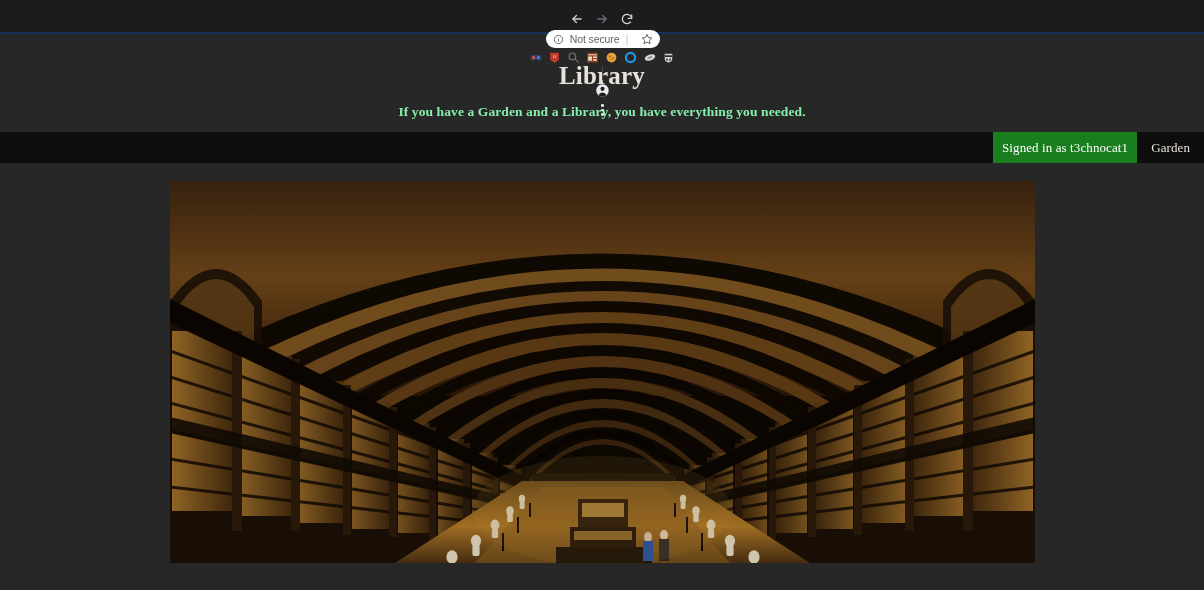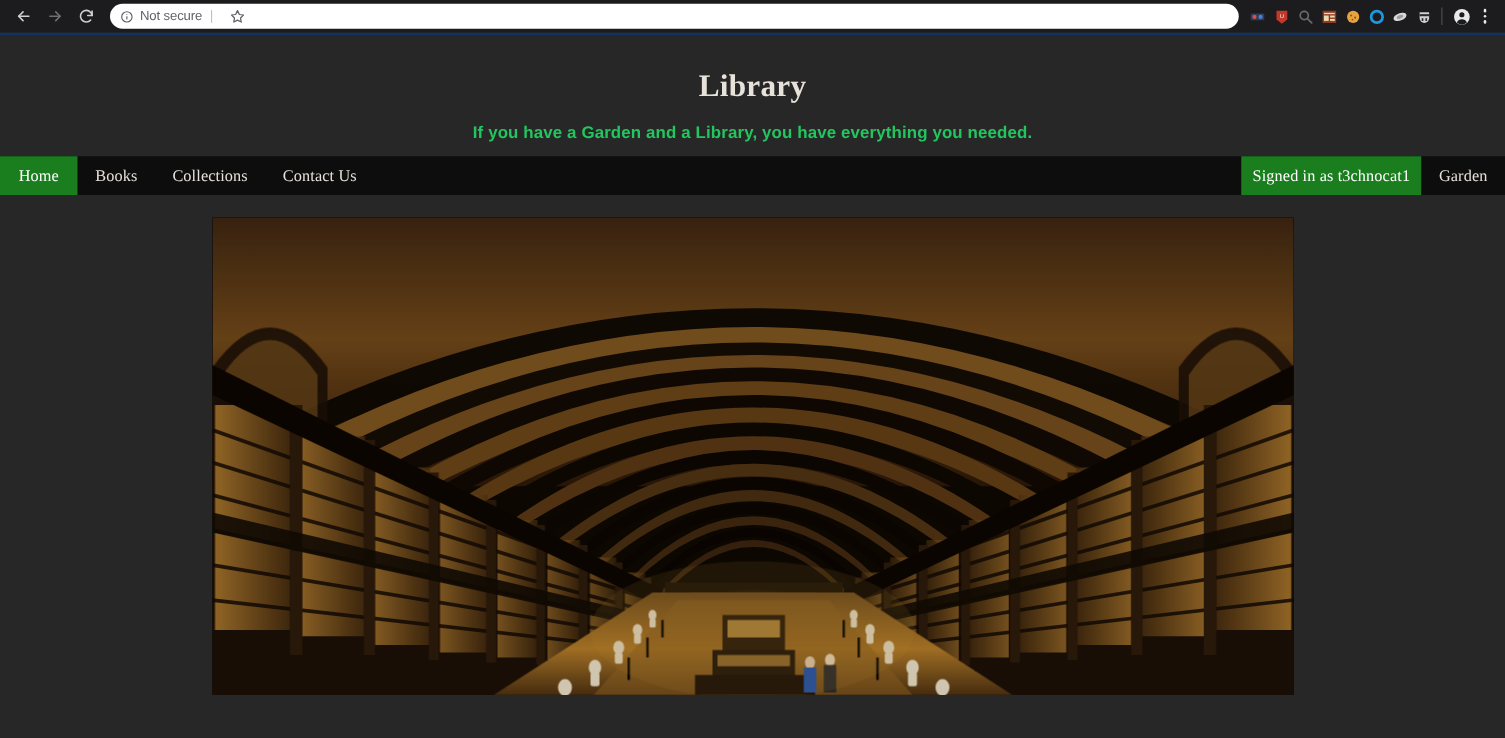--- a/index.html
+++ b/index.html
@@ -5,26 +5,27 @@
   * { margin:0; padding:0; box-sizing:border-box; }
   html, body {
     width:1204px; height:590px;
     background:#272727;
     font-family:"Liberation Serif", serif;
     overflow:hidden;
   }
 
   
   .browser-chrome{
-    height:26px; width:100%;
+    height:32px; width:100%;
     background:#1c1c1e;
     display:flex; align-items:center;
     padding:8px 8px;
     position:relative;
     font-family:"Liberation Sans", sans-serif;
+    flex-direction:column;
   }
   .nav-btns{ display:flex; align-items:center; gap:3px; flex:0 0 auto; }
   .nav-btn{
     width:22px; height:22px;
     display:flex; align-items:center; justify-content:center;
     color:#cfd0d2;
     border-radius:50%;
   }
   .nav-btn svg{ display:block; }
 
@@ -116,24 +117,24 @@
   .site-title{
     font-family:"Liberation Serif", serif;
     font-size:25px;
     font-weight:bold;
     color:#e8e3da;
     line-height:1.25;
     letter-spacing:0.2px;
   }
   .site-tagline{
     margin-top:13px;
-    font-family:Liberation Sans, sans-serif;
+    font-family:Liberation Serif, serif;
     font-size:13.5px;
     font-weight:bold;
-    color:#22c55e;
+    color:#86efac;
     letter-spacing:0.1px;
   }
 
   
   .navbar{
     background:#0d0d0d;
     height:31px;
     display:flex;
     align-items:stretch;
     width:100%;
@@ -307,26 +308,20 @@
 <div class="chrome-underline"></div>
 
 <div class="page">
 
   <div class="site-header">
     <div class="site-title">Library</div>
     <div class="site-tagline">If you have a Garden and a Library, you have everything you needed.</div>
   </div>
 
   <div class="navbar">
-    <div class="nav-left">
-      <a class="nav-item active">Home</a>
-      <a class="nav-item">Books</a>
-      <a class="nav-item">Collections</a>
-      <a class="nav-item">Contact Us</a>
-    </div>
     <div class="nav-right">
       <a class="nav-item signed-in">Signed in as t3chnocat1</a>
       <a class="nav-item">Garden</a>
     </div>
   </div>
 
 
   <div class="hero-wrap">
     <div class="hero-frame">
       <svg class="hero-svg" viewBox="0 0 865 382" preserveAspectRatio="none">

